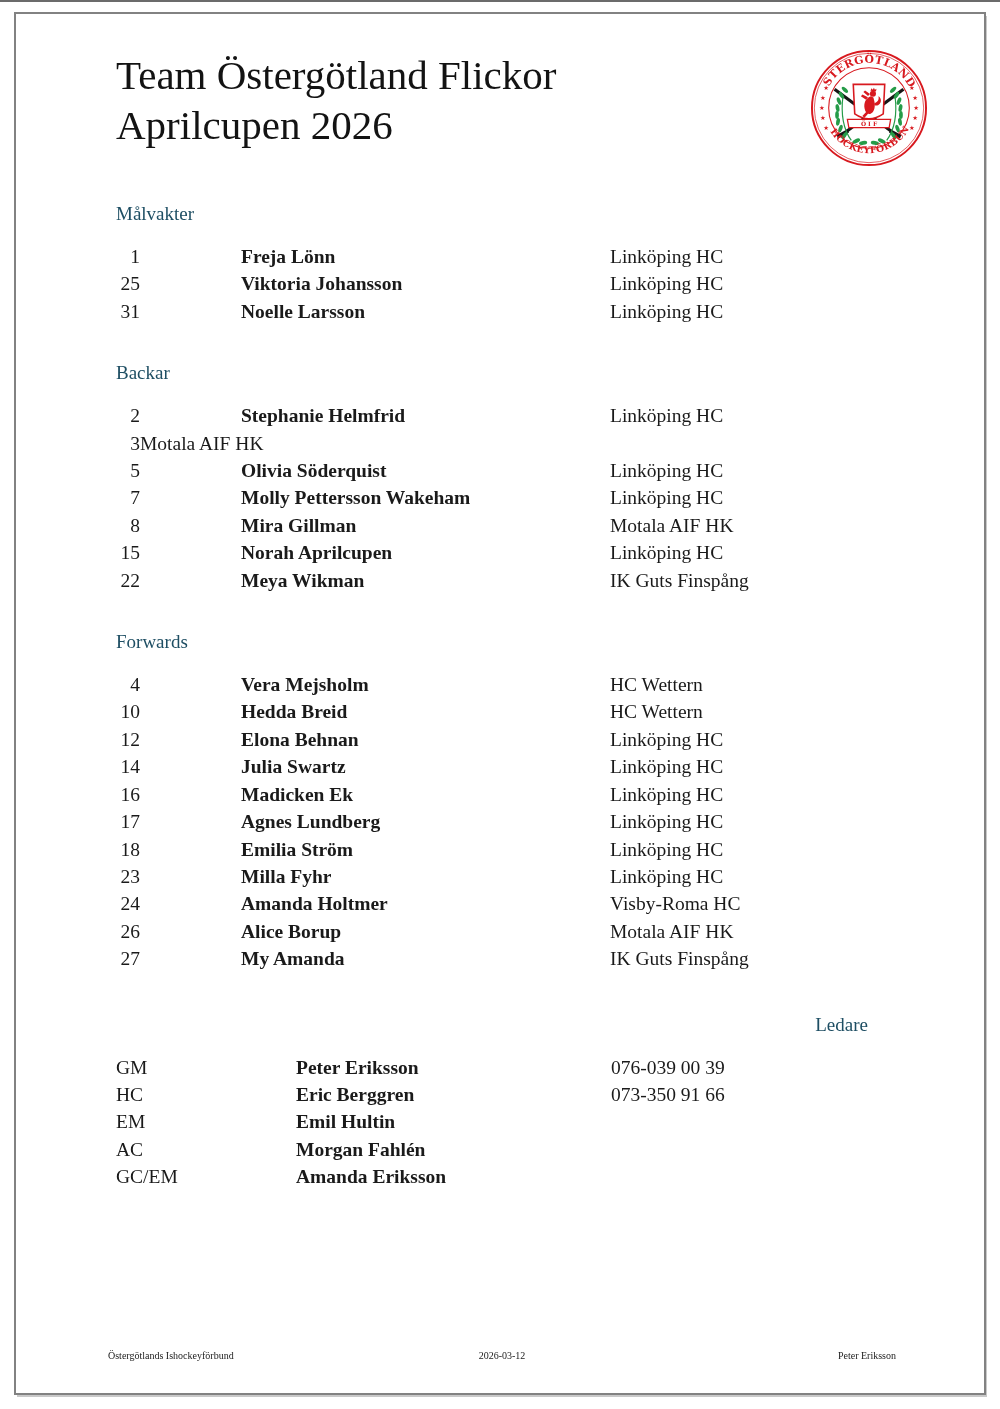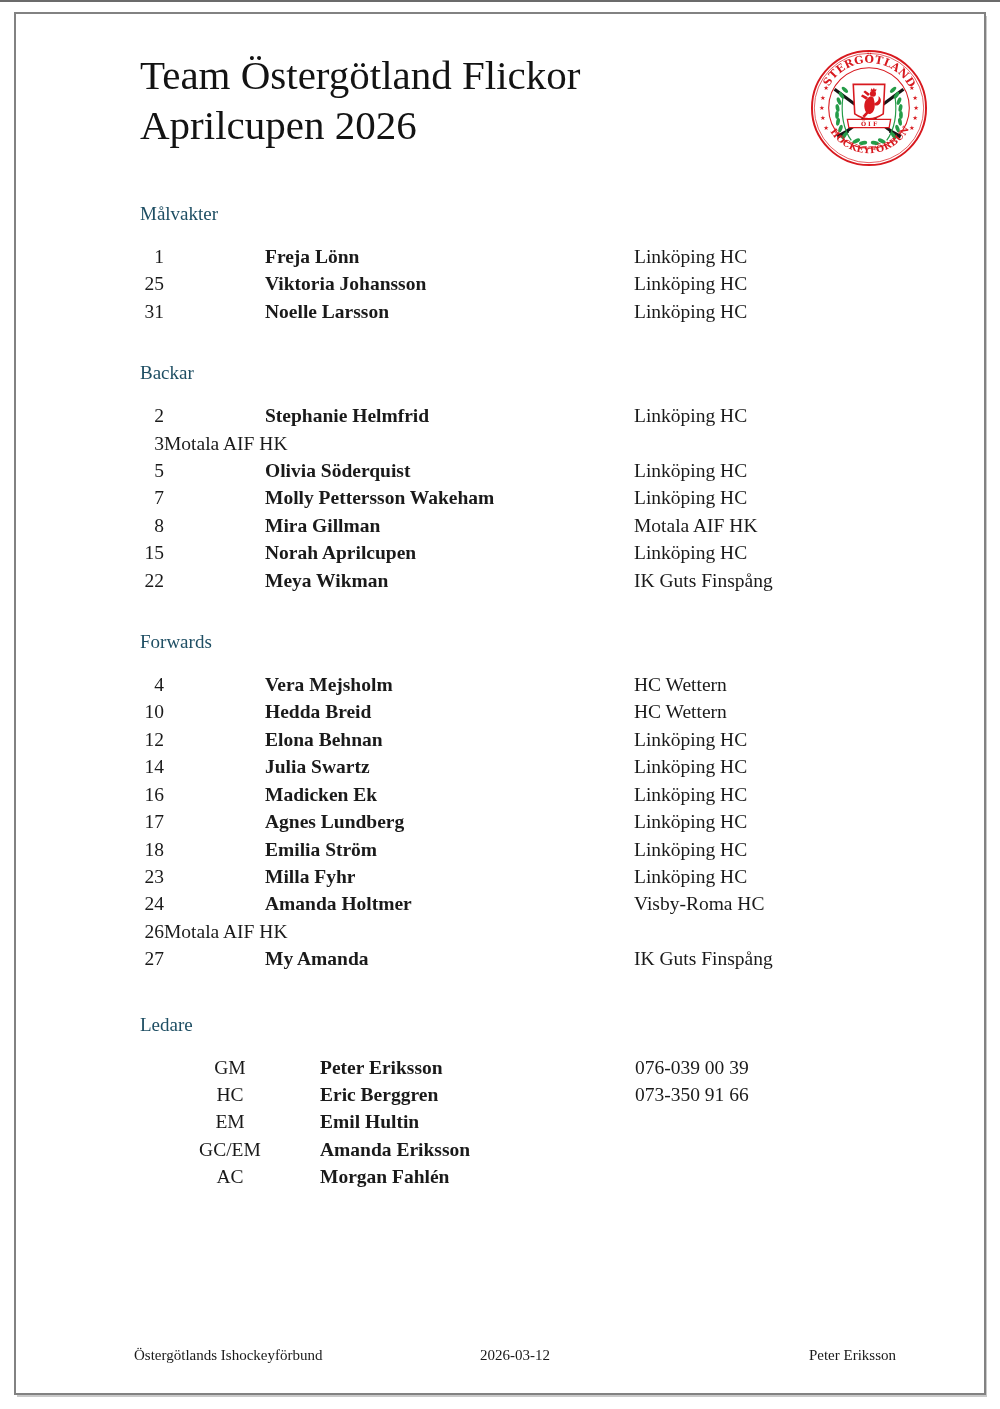--- a/index.html
+++ b/index.html
@@ -6,55 +6,55 @@
   body{
     width:1000px;height:1409px;position:relative;background:#ffffff;
     font-family:"Liberation Serif",serif;color:var(--text,#1a1a1a);overflow:hidden;
   }
   .top-edge{position:absolute;top:0;left:0;width:100%;height:2px;background:#6b6b6b;}
   .sheet{
     position:absolute;top:12px;left:14px;right:14px;height:1383px;
     background:#fff;border:2px solid var(--border,#828282);box-sizing:border-box;
     box-shadow:2px 3px 0 -1px #c9c9c9;
   }
-  .content{padding:36px 116px 0 100px;margin-left:24px;}
+  .content{padding:36px 116px 0 100px;}
   h1.title{margin:0;font-weight:400;font-size:41px;line-height:50px;color:#131313;}
   h1.title .tline{display:block;}
   #sections h2{
     font-weight:400;font-size:19px;line-height:36px;margin:30px 0 11px 0;
     color:var(--heading,#1e4e63);
   }
   #sections section:first-child h2{margin-top:46px;}
-  #sections section.staff h2{margin-top:34px;}
+  #sections section.staff h2{margin-top:34px;text-align:right;}
   .row{display:flex;font-size:19.5px;line-height:27.4px;color:var(--text,#1a1a1a);}
   .row .num{width:24px;text-align:right;flex:0 0 auto;}
   .row .name{margin-left:101px;width:369px;flex:0 0 auto;font-weight:bold;}
-  .row.staff-row .role{width:180px;flex:0 0 auto;text-align:center;}
+  .row.staff-row .role{width:180px;flex:0 0 auto;}
   .row.staff-row .name{margin-left:0;width:315px;flex:0 0 auto;}
   .logo{position:absolute;top:35px;right:56px;width:118px;height:118px;}
   .logo svg{width:100%;height:100%;display:block;}
   .lg-red{fill:var(--logo-red,#d8191f);}
   .lg-red-stroke{stroke:var(--logo-red,#d8191f);fill:none;}
   .lg-green{fill:var(--logo-green,#259b48);}
   .lg-green-stroke{stroke:var(--logo-green,#259b48);fill:none;}
   .lg-black{fill:#161616;}
   .lg-black-stroke{stroke:#161616;fill:none;}
   .logo-arc-text{
     font-family:"DejaVu Serif",serif;font-weight:700;
     fill:var(--logo-red,#d8191f);
   }
   .logo-star{font-family:"DejaVu Sans",sans-serif;fill:var(--logo-red,#d8191f);}
   .logo-banner-text{
     font-family:"DejaVu Serif",serif;font-weight:700;font-size:6px;
     fill:var(--logo-red,#d8191f);
   }
   .doc-footer{
-    position:absolute;left:118px;right:88px;bottom:30px;
+    position:absolute;left:92px;right:88px;bottom:30px;
     display:grid;grid-template-columns:1fr auto 1fr;align-items:baseline;
-    font-size:15px;line-height:15px;color:#1a1a1a;
+    font-size:10px;line-height:15px;color:#1a1a1a;
   }
   .doc-footer .f-right{text-align:right;}
 </style>
 </head>
 <body>
 
 <div class="top-edge"></div>
 
 <div class="sheet">
   <div class="content">
@@ -186,20 +186,21 @@
   </div>
 
   <div class="row player-row">
     <span class="num">24</span>
     <span class="name">Amanda Holtmer</span>
     <span class="club">Visby-Roma HC</span>
   </div>
 
   <div class="row player-row">
     <span class="num">26</span>
+    <span class="name">Alice Borup</span>
     <span class="club">Motala AIF HK</span>
   </div>
 
   <div class="row player-row">
     <span class="num">27</span>
     <span class="name">My Amanda</span>
     <span class="club">IK Guts Finspång</span>
   </div>
 </div>
   </section>
@@ -219,28 +220,28 @@
     <span class="phone">073-350 91 66</span>
   </div>
 
   <div class="row staff-row">
     <span class="role">EM</span>
     <span class="name">Emil Hultin</span>
     <span class="phone"></span>
   </div>
 
   <div class="row staff-row">
+    <span class="role">AC</span>
+    <span class="name">Morgan Fahlén</span>
+    <span class="phone"></span>
+  </div>
+
+  <div class="row staff-row">
     <span class="role">GC/EM</span>
     <span class="name">Amanda Eriksson</span>
-    <span class="phone"></span>
-  </div>
-
-  <div class="row staff-row">
-    <span class="role">AC</span>
-    <span class="name">Morgan Fahlén</span>
     <span class="phone"></span>
   </div>
 
 </div>
   </section>
 </main>
   </div>
 
   <div class="logo">
     <svg viewBox="0 0 120 120">

